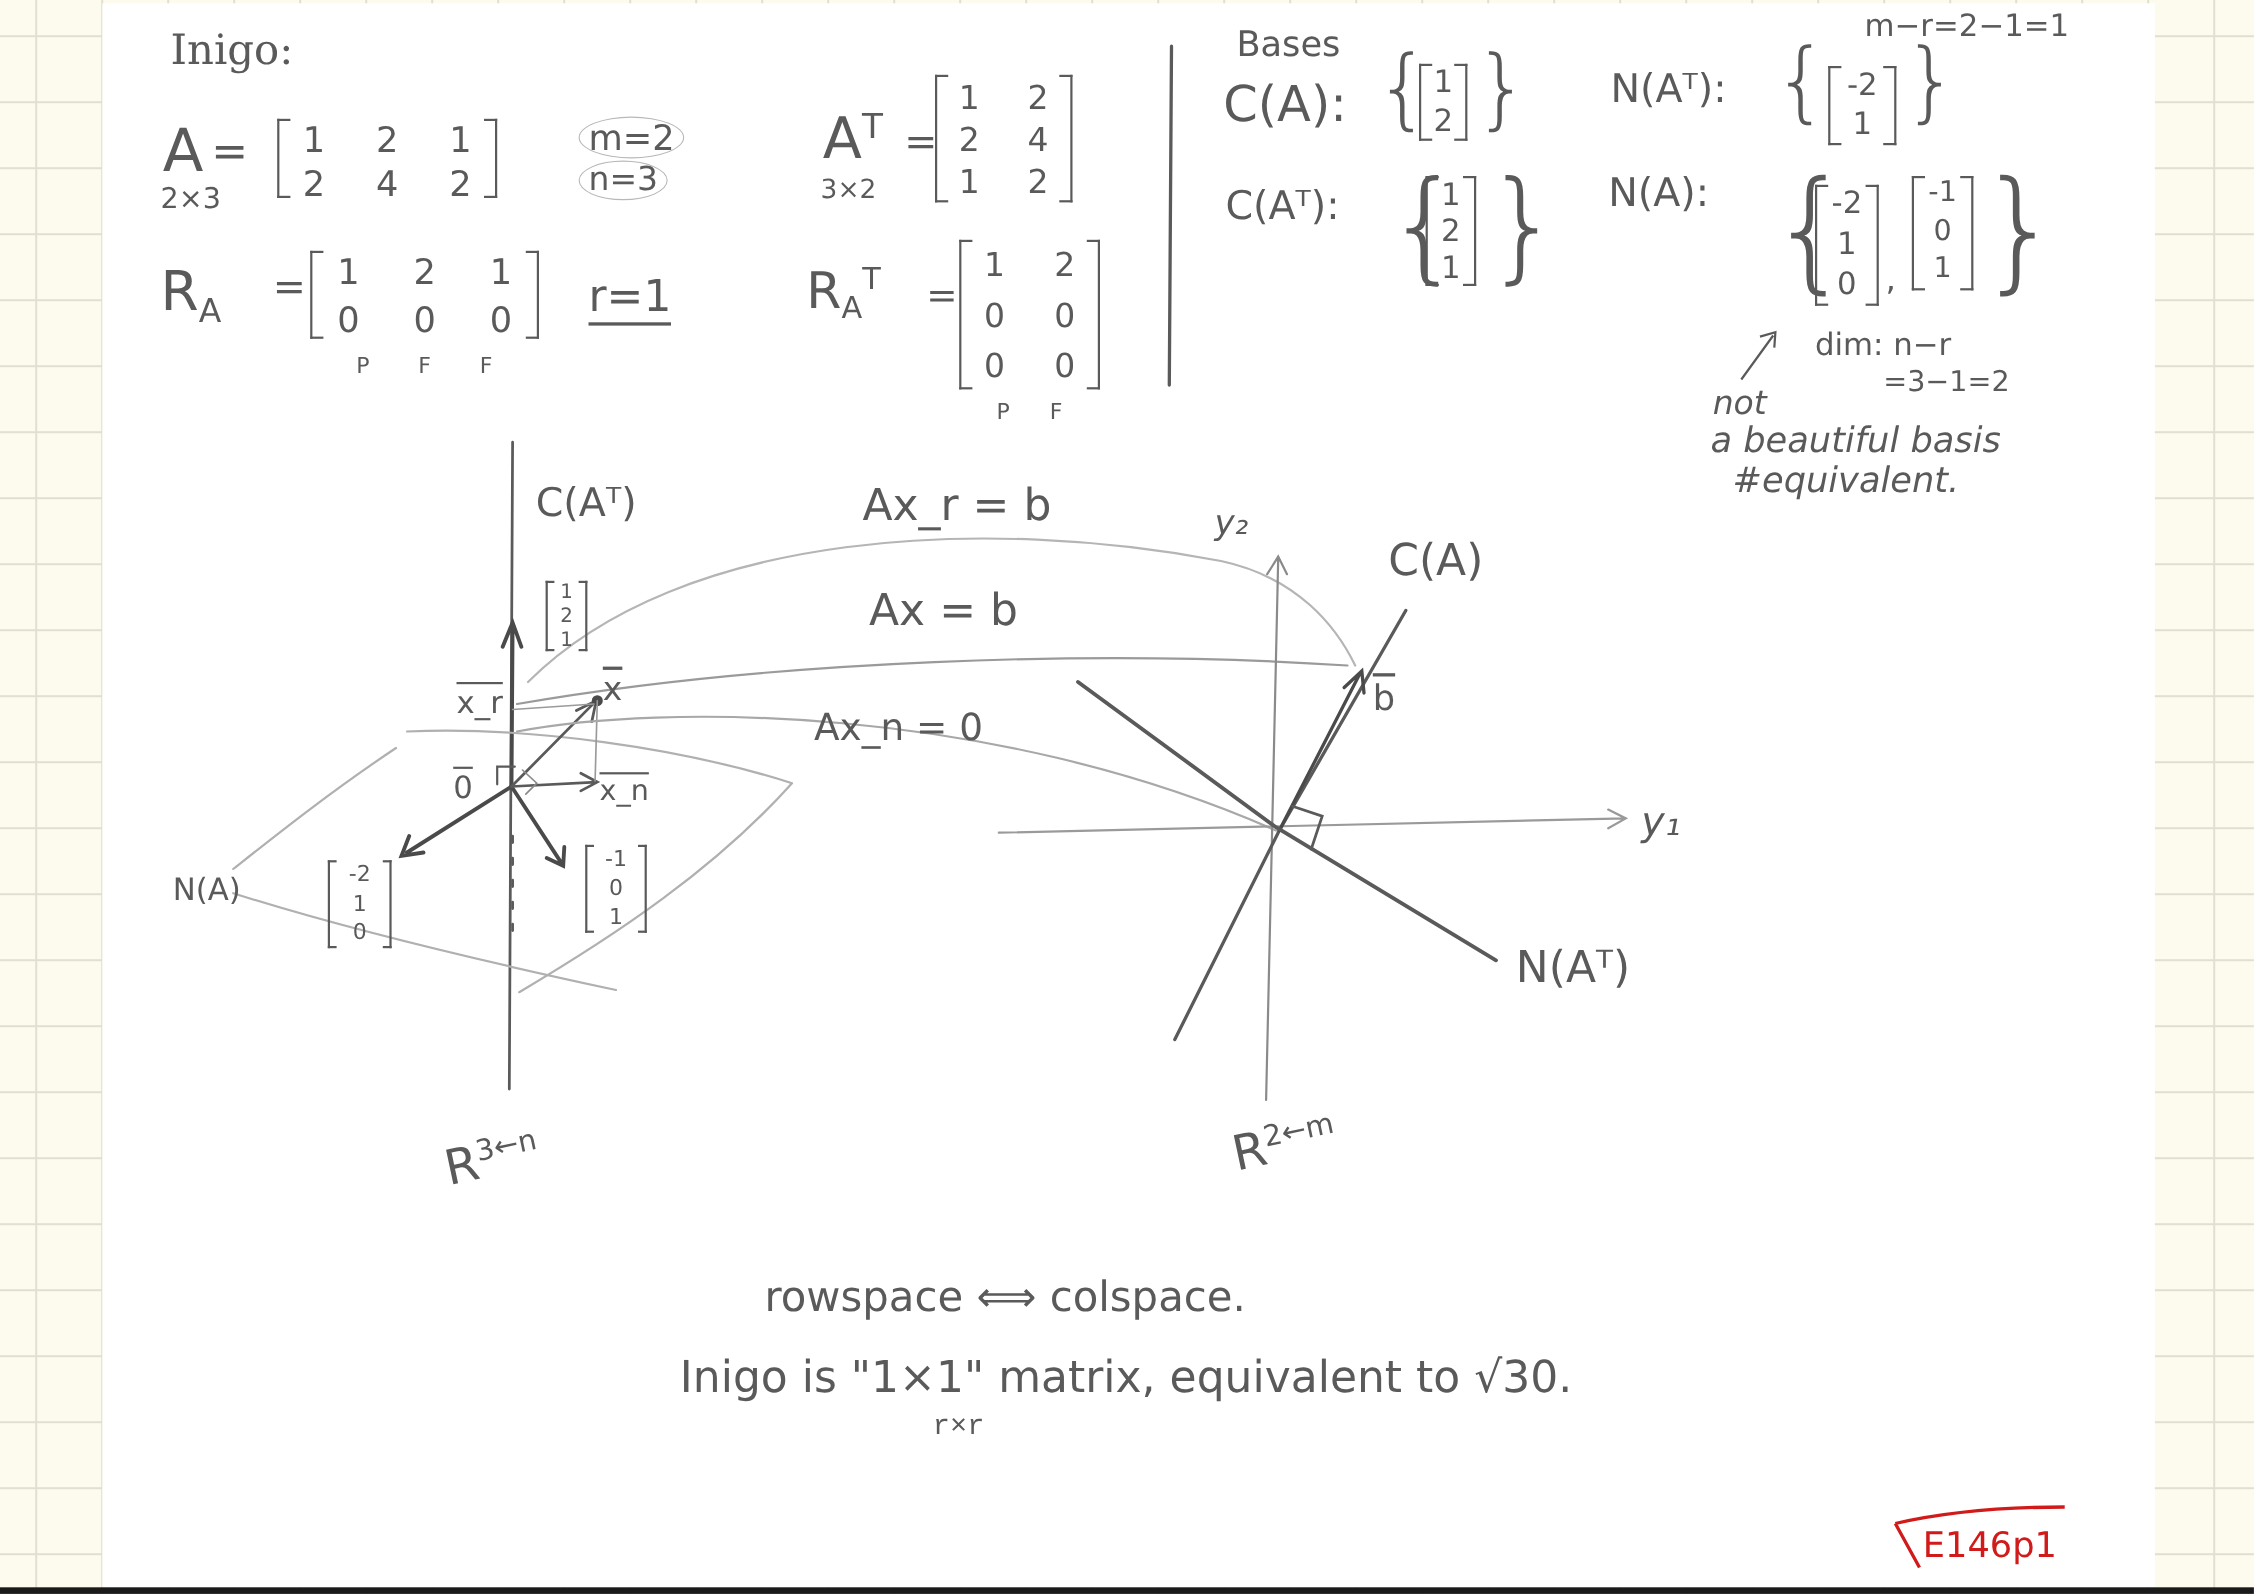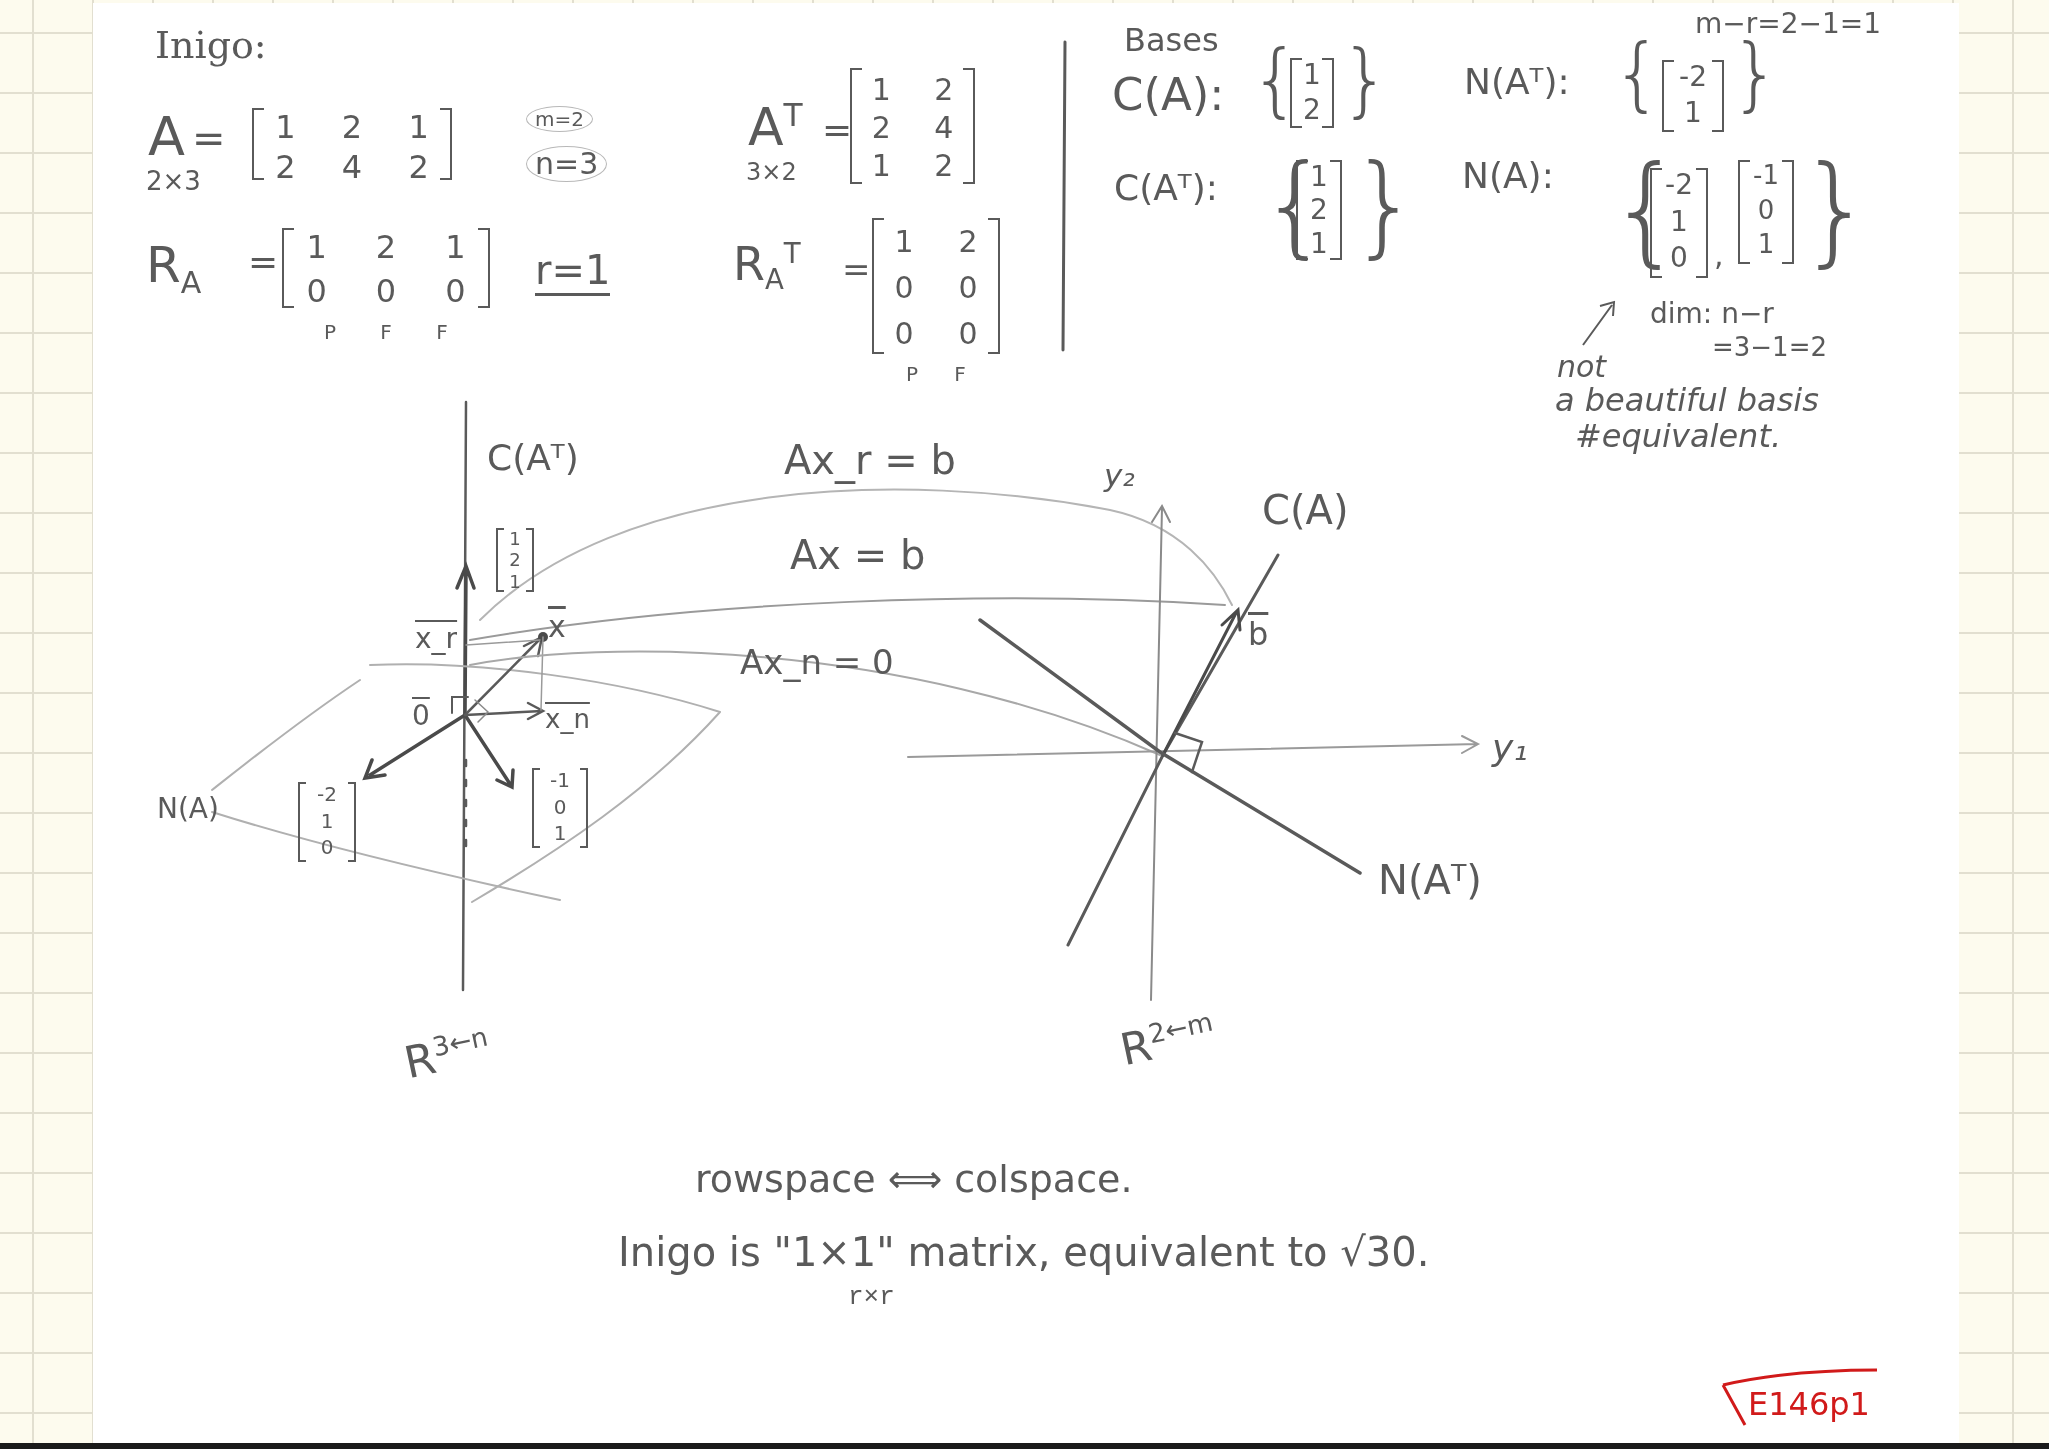--- a/index.html
+++ b/index.html
@@ -94,21 +94,21 @@
 <div class="mat" style="left:252px; top:108px; width:200px; height:72px; grid-template-columns:repeat(3,1fr); font-size:32px; row-gap:2px;">
   <div class="bracket-l"></div>
     <div class="bracket-r"></div>
   <span>1</span>
   <span>2</span>
   <span>1</span>
   <span>2</span>
   <span>4</span>
   <span>2</span>
 </div>
-<div class="ink circled" style="left:526px; top:106px; font-size:20px;">m=2</div>
+<div class="ink circled" style="left:526px; top:106px; font-size:32px;">m=2</div>
 <div class="ink circled" style="left:526px; top:146px; font-size:30px;">n=3</div>
 
 <div class="ink" style="left:146px; top:240px; font-size:50px;">
   <span>R</span><span class="sub">A</span>
 </div>
 <div class="ink" style="left:248px; top:244px; font-size:36px;">=</div>
 <div class="mat" style="left:282px; top:228px; width:208px; height:80px; grid-template-columns:repeat(3,1fr); font-size:32px; row-gap:6px;">
   <div class="bracket-l"></div>
     <div class="bracket-r"></div>
   <span>1</span>

